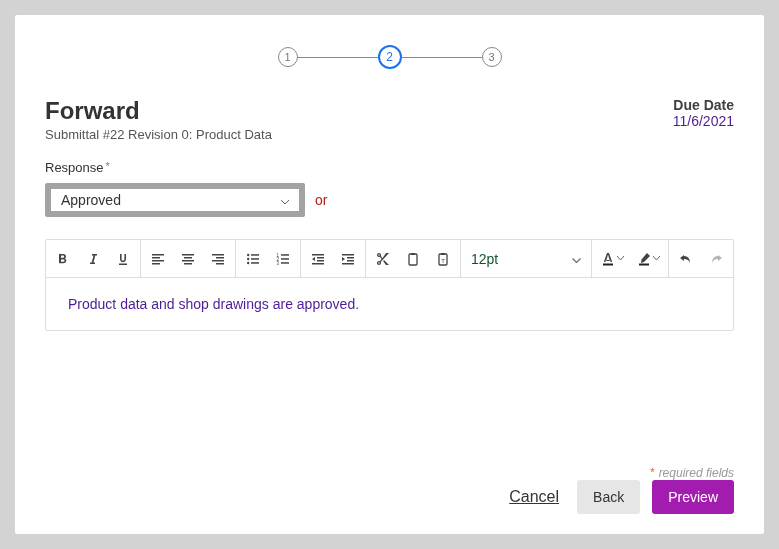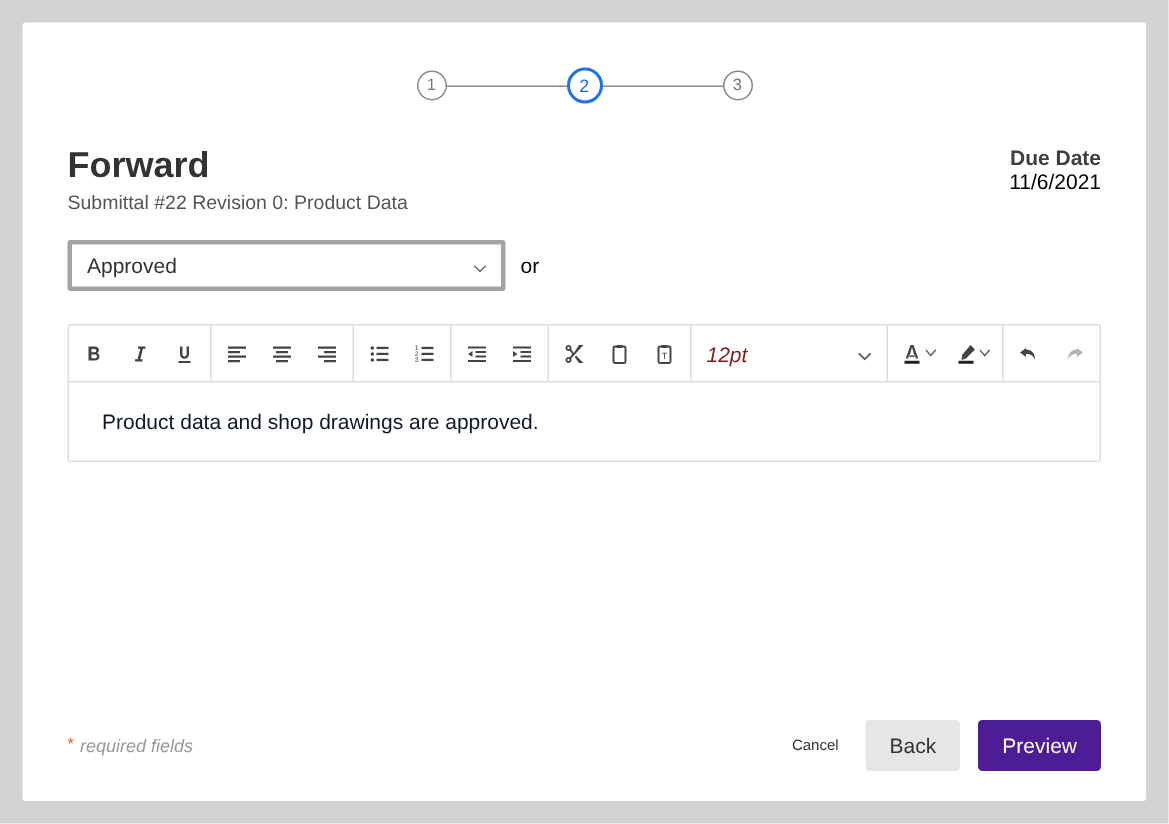--- a/index.html
+++ b/index.html
@@ -71,21 +71,21 @@
     .due-date {
       text-align: right;
     }
     .due-date-label {
       font-size: 14px;
       font-weight: 600;
       color: #404040;
     }
     .due-date-value {
       font-size: 14px;
-      color: #000000;
+      color: #4c1d95;
     }
     
     .field-label {
       font-size: 13px;
       color: #333;
       margin-bottom: 8px;
     }
     .req-ast {
       color: #e25822;
       font-size: 11px;
@@ -93,43 +93,43 @@
       margin-left: 2px;
     }
     .response-row {
       display: flex;
       align-items: center;
       gap: 10px;
       margin-bottom: 22px;
     }
     .select-wrap {
       position: relative;
-      width: 292px;
+      width: 260px;
       height: 34px;
-      border: 3px solid #a3a3a3;
+      border: 6px solid #a3a3a3;
       border-radius: 2px;
       display: flex;
       align-items: center;
       padding: 0 10px;
       background: #fff;
       cursor: pointer;
     }
     .select-value {
       font-size: 14px;
       color: #333;
     }
     .select-caret {
       position: absolute;
       right: 10px;
       top: 50%;
       transform: translateY(-50%);
     }
     .or-text {
       font-size: 14px;
-      color: #000000;
+      color: #b91c1c;
       text-align: right;
     }
     .forward-link {
       font-size: 14px;
       color: #1e73e8;
       text-decoration: none;
       cursor: pointer;
     }
     
     .editor {
@@ -161,85 +161,87 @@
     .tb-btn svg { display: block; }
     .font-size-select {
       width: 132px;
       display: flex;
       align-items: center;
       padding: 0 10px;
       border-right: 1px solid #ddd;
       position: relative;
       cursor: pointer;
     }
-    .font-size-text { font-size: 14px; color: #7f1d1d; font-style: italic; }
+    .font-size-text { font-size: 14px; color: #14532d; }
     .font-size-caret {
       position: absolute;
       right: 10px;
     }
     .color-btn {
       width: 36px;
       display: flex;
       align-items: center;
       justify-content: center;
       cursor: pointer;
       gap: 2px;
     }
     .editor-body {
       padding: 18px 22px;
       min-height: 50px;
       font-size: 14px;
-      color: #0f172a;
+      color: #4c1d95;
     }
     
     .footer {
       position: absolute;
       left: 30px;
       right: 30px;
       bottom: 20px;
       display: flex;
-      align-items: center;
+      align-items: flex-end;
       justify-content: space-between;
+      flex-direction: column;
     }
     .required-note {
       font-size: 12px;
       color: #999;
       font-style: italic;
     }
     .required-note .req-ast {
       font-style: normal;
       margin-right: 4px;
       margin-left: 0;
     }
     .footer-buttons {
       display: flex;
       align-items: center;
       gap: 12px;
     }
     .btn-text {
-      font-size: 10px;
+      font-size: 16px;
       color: #333;
       cursor: pointer;
       background: none;
       border: none;
       padding: 8px 6px;
+      text-decoration: underline;
     }
     .btn-secondary {
       font-size: 14px;
       color: #333;
       background: #e6e6e6;
       border: none;
       padding: 9px 16px;
       border-radius: 3px;
       cursor: pointer;
     }
     .btn-primary {
       font-size: 14px;
       color: #fff;
-      background: #4c1d95;
+      background: #a21caf;
       border: none;
       padding: 9px 16px;
       border-radius: 3px;
       cursor: pointer;
       font-weight: 500;
     }
   </style>
 </head>
 <body>
 
@@ -257,20 +259,23 @@
     <div>
       <div class="page-title">Forward</div>
       <div class="subtitle">Submittal #22 Revision 0: Product Data</div>
     </div>
     <div class="due-date">
       <div class="due-date-label">Due Date</div>
       <div class="due-date-value">11/6/2021</div>
     </div>
   </div>
 
+  <div class="field-label">
+    <span>Response</span><span class="req-ast">*</span>
+  </div>
   <div class="response-row">
     <div class="select-wrap">
       <span class="select-value">Approved</span>
       <span class="select-caret">
         <svg width="8" height="5" viewBox="0 0 8 5">
             <path d="M0 0 L4 4 L8 0" fill="none" stroke="#666" stroke-width="1"></path>
           </svg>
       </span>
     </div>
     <span class="or-text">or</span>

